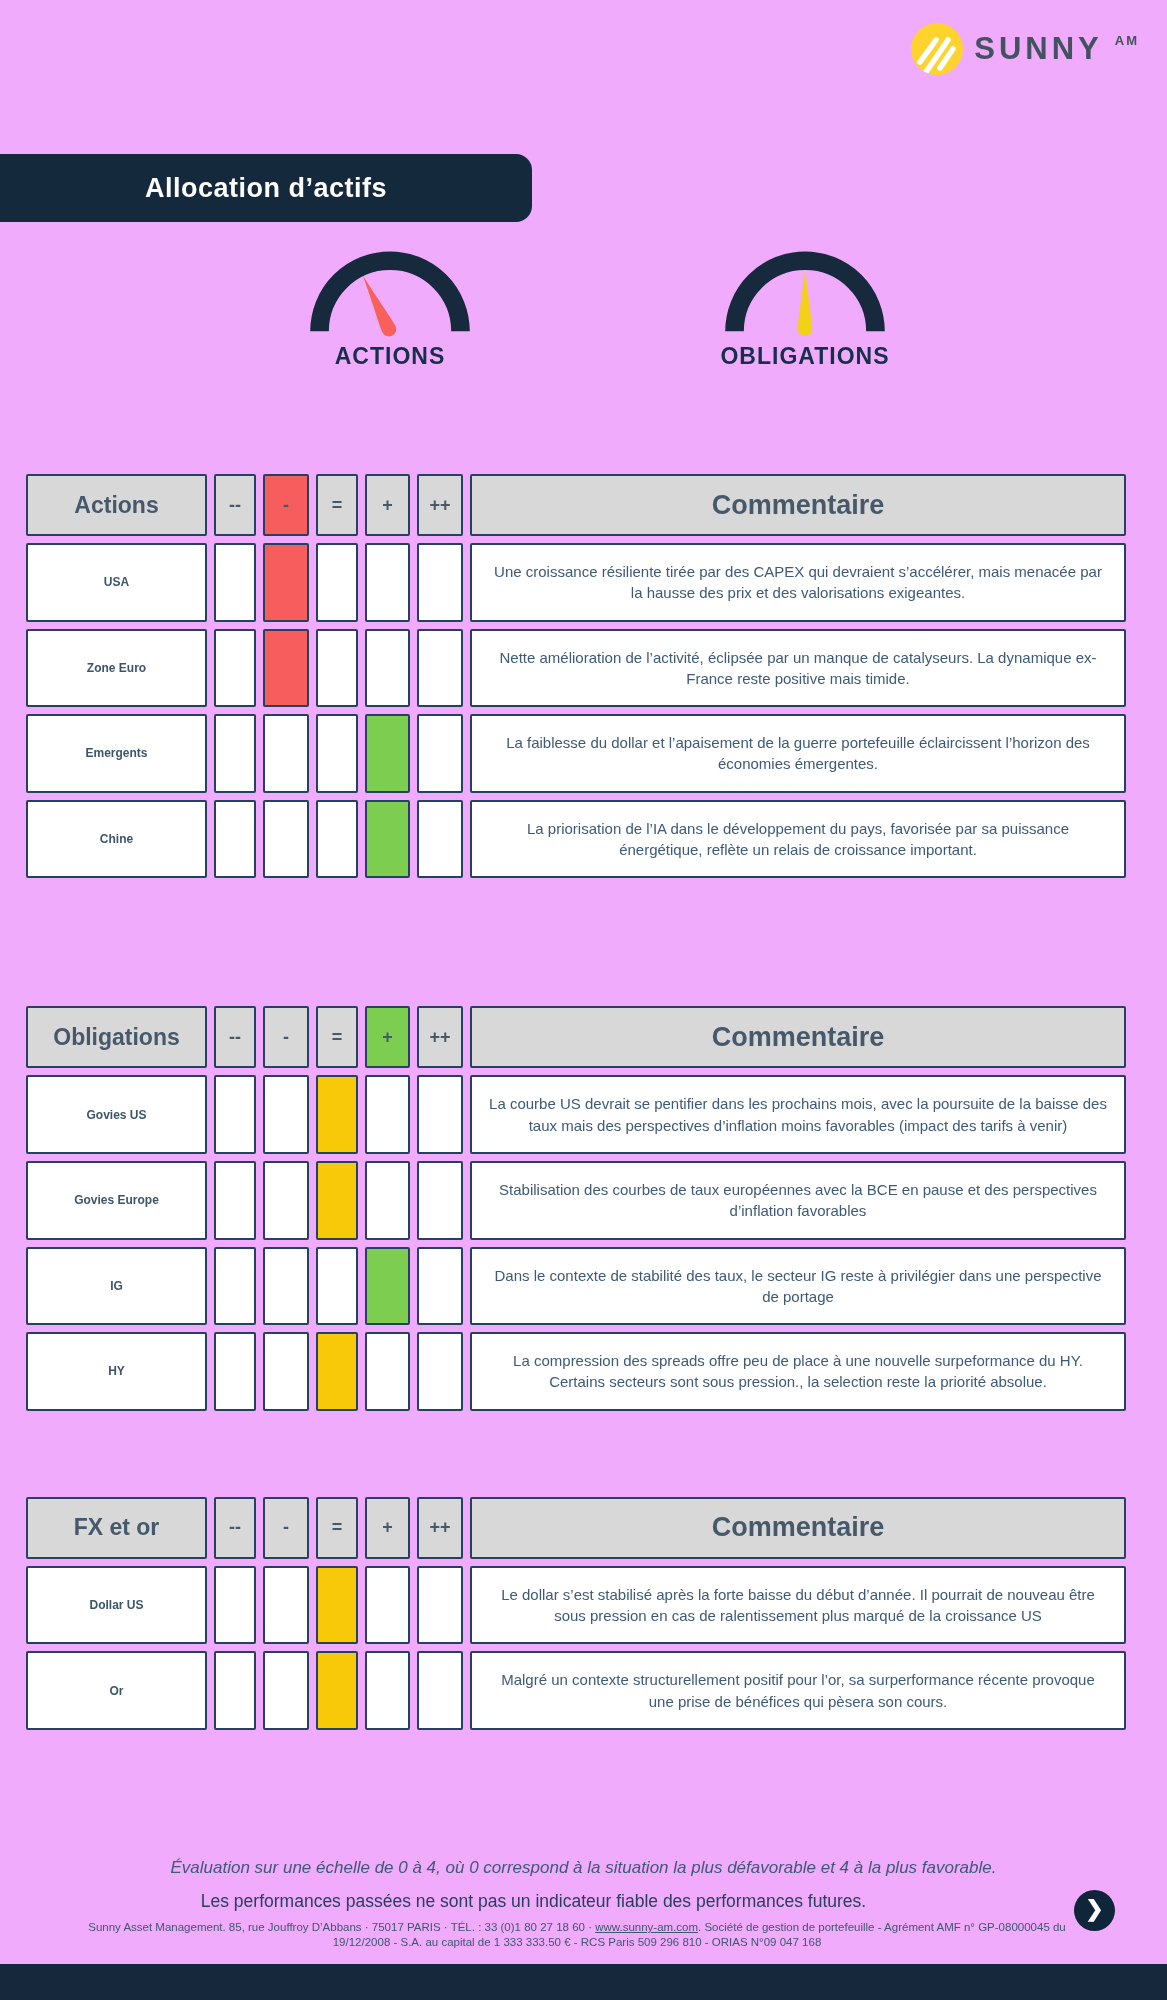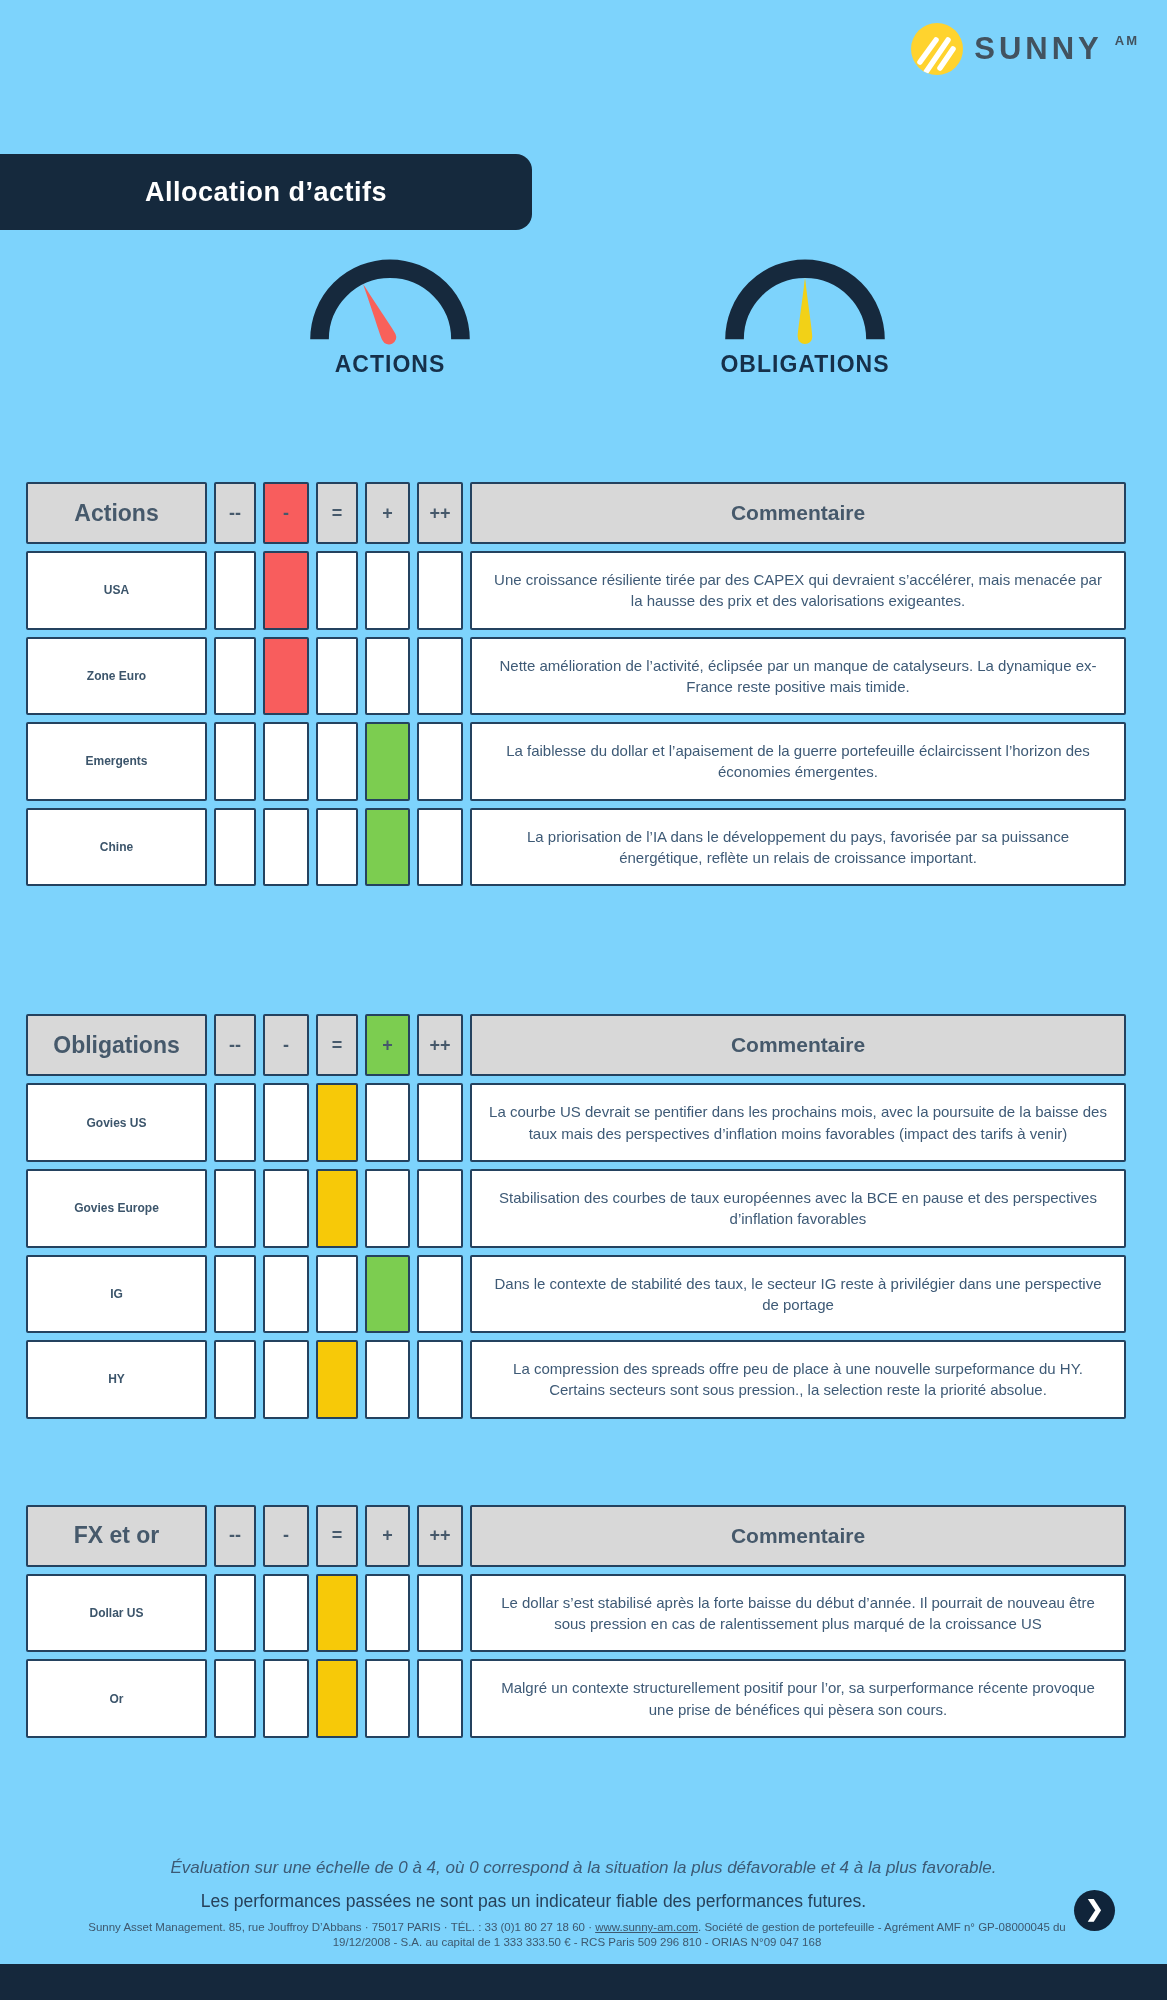--- a/index.html
+++ b/index.html
@@ -1,26 +1,26 @@
 <!DOCTYPE html>
 <html><head>
 <meta charset="utf-8">
 <style>
   * { margin:0; padding:0; box-sizing:border-box; }
   body { background:#ffffff; font-family:"Liberation Sans", sans-serif; }
-  .page { position:relative; width:1167px; height:2000px; background:#7dd3fc; overflow:hidden; margin:0 auto; }
+  .page { position:relative; width:1167px; height:2000px; background:#f0abfc; overflow:hidden; margin:0 auto; }
 
   
   .logo { position:absolute; top:22px; right:30px; display:flex; align-items:center; gap:10px; }
   .logo-mark svg { display:block; }
   .logo-text { font-size:31px; font-weight:bold; letter-spacing:4px; color:#42525f; }
   .logo-sup { font-size:13px; font-weight:bold; letter-spacing:2px; color:#42525f; position:relative; top:-9px; left:2px; }
 
   
-  .title-banner { margin-top:154px; width:532px; height:76px; background:#15293d;
+  .title-banner { margin-top:154px; width:532px; height:68px; background:#15293d;
     border-radius:0 16px 16px 0; display:flex; align-items:center; justify-content:center; }
   .title-banner span { color:#ffffff; font-size:27px; font-weight:bold; letter-spacing:0.5px; }
 
   
   .gauges { position:relative; height:150px; margin-top:26px; }
   .gauge { position:absolute; width:220px; text-align:center; }
   .gauge-actions { left:280px; }
   .gauge-obligations { left:695px; }
   .gauge svg { display:block; margin:0 auto; }
   .gauge-label { margin-top:3px; font-size:23px; font-weight:bold; letter-spacing:1px; color:#16304a; }
@@ -29,21 +29,21 @@
   .alloc-table { display:grid; grid-template-columns:181px 42px 46px 42px 45px 46px 1fr;
     gap:7px; margin:0 41px 0 26px; }
   .alloc-table:nth-child(1) { margin-top:76px; }
   .alloc-table:nth-child(2) { margin-top:128px; }
   .alloc-table:nth-child(3) { margin-top:86px; }
   .cell { border:2px solid #24425f; border-radius:2px; background:#ffffff;
     display:flex; align-items:center; justify-content:center; text-align:center; }
   .head { background:#d8d8d8; min-height:62px; color:#46596b; }
   .head.name { font-size:23px; font-weight:bold; }
   .head.rh { font-size:18px; font-weight:bold; }
-  .head.comm { font-size:21px; font-weight:bold; }
+  .head.comm { font-size:27px; font-weight:bold; }
   .rlabel { font-size:12px; font-weight:bold; color:#3c556b; min-height:64px; }
   .rcell { min-height:64px; }
   .rcomment { font-size:15px; color:#3e5a76; line-height:1.42; padding:16px 16px; min-height:64px; }
 
   
   .footnotes { position:absolute; top:1858px; left:0; width:100%; }
   .scale-note { font-style:italic; font-size:17px; color:#3c5a75; text-align:center; padding:0 30px; }
   .perf-note { margin-top:13px; font-size:17.5px; color:#27415a; text-align:center; padding-right:100px; }
   .legal { margin-top:8px; font-size:11.5px; line-height:15px; color:#3e586e; text-align:center;
     max-width:1010px; margin-left:72px; }

